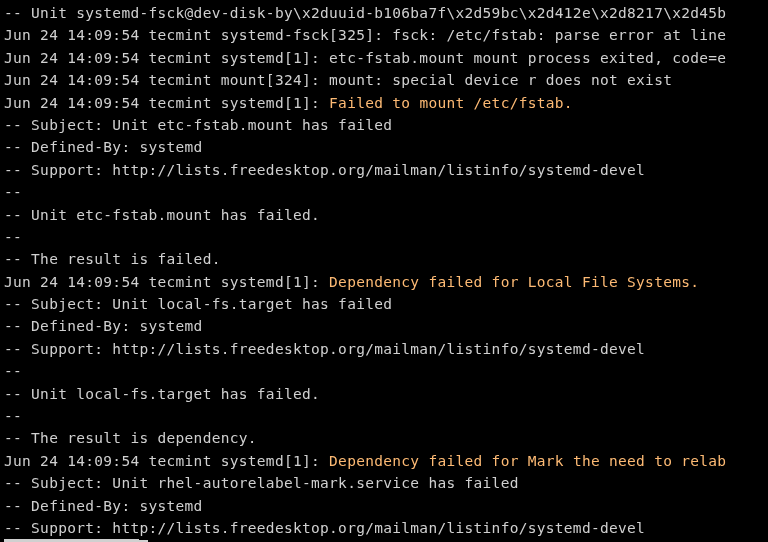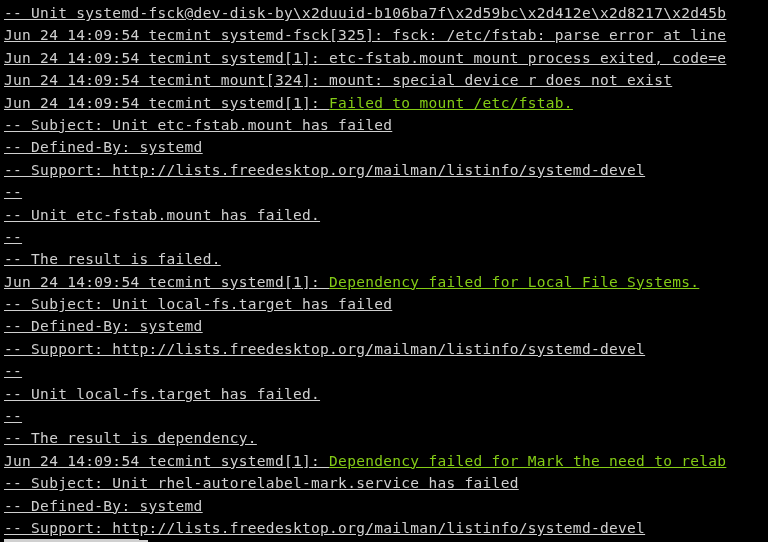--- a/index.html
+++ b/index.html
@@ -13,22 +13,22 @@
   .terminal {
     font-family: "DejaVu Sans Mono", "Liberation Mono", "Courier New", monospace;
     font-size: 14.5px;
     line-height: 22.4px;
     color: #d0d0d0;
     white-space: pre;
     letter-spacing: 0.3px;
     padding: 2px 4px 0 4px;
   }
   .line { display: block; height: 22.4px; }
-  .seg { display: inline; text-decoration: underline; }
-  .red { color: #84cc16; }
+  .seg { display: inline; }
+  .red { color: #fdba74; }
   .status { background: #d0d0d0; color: #000; display: inline-block; }
   .cursor {
     display: inline-block;
     width: 9px;
     height: 17px;
     background: #d0d0d0;
     vertical-align: -2px;
   }
 </style>
 </head>

